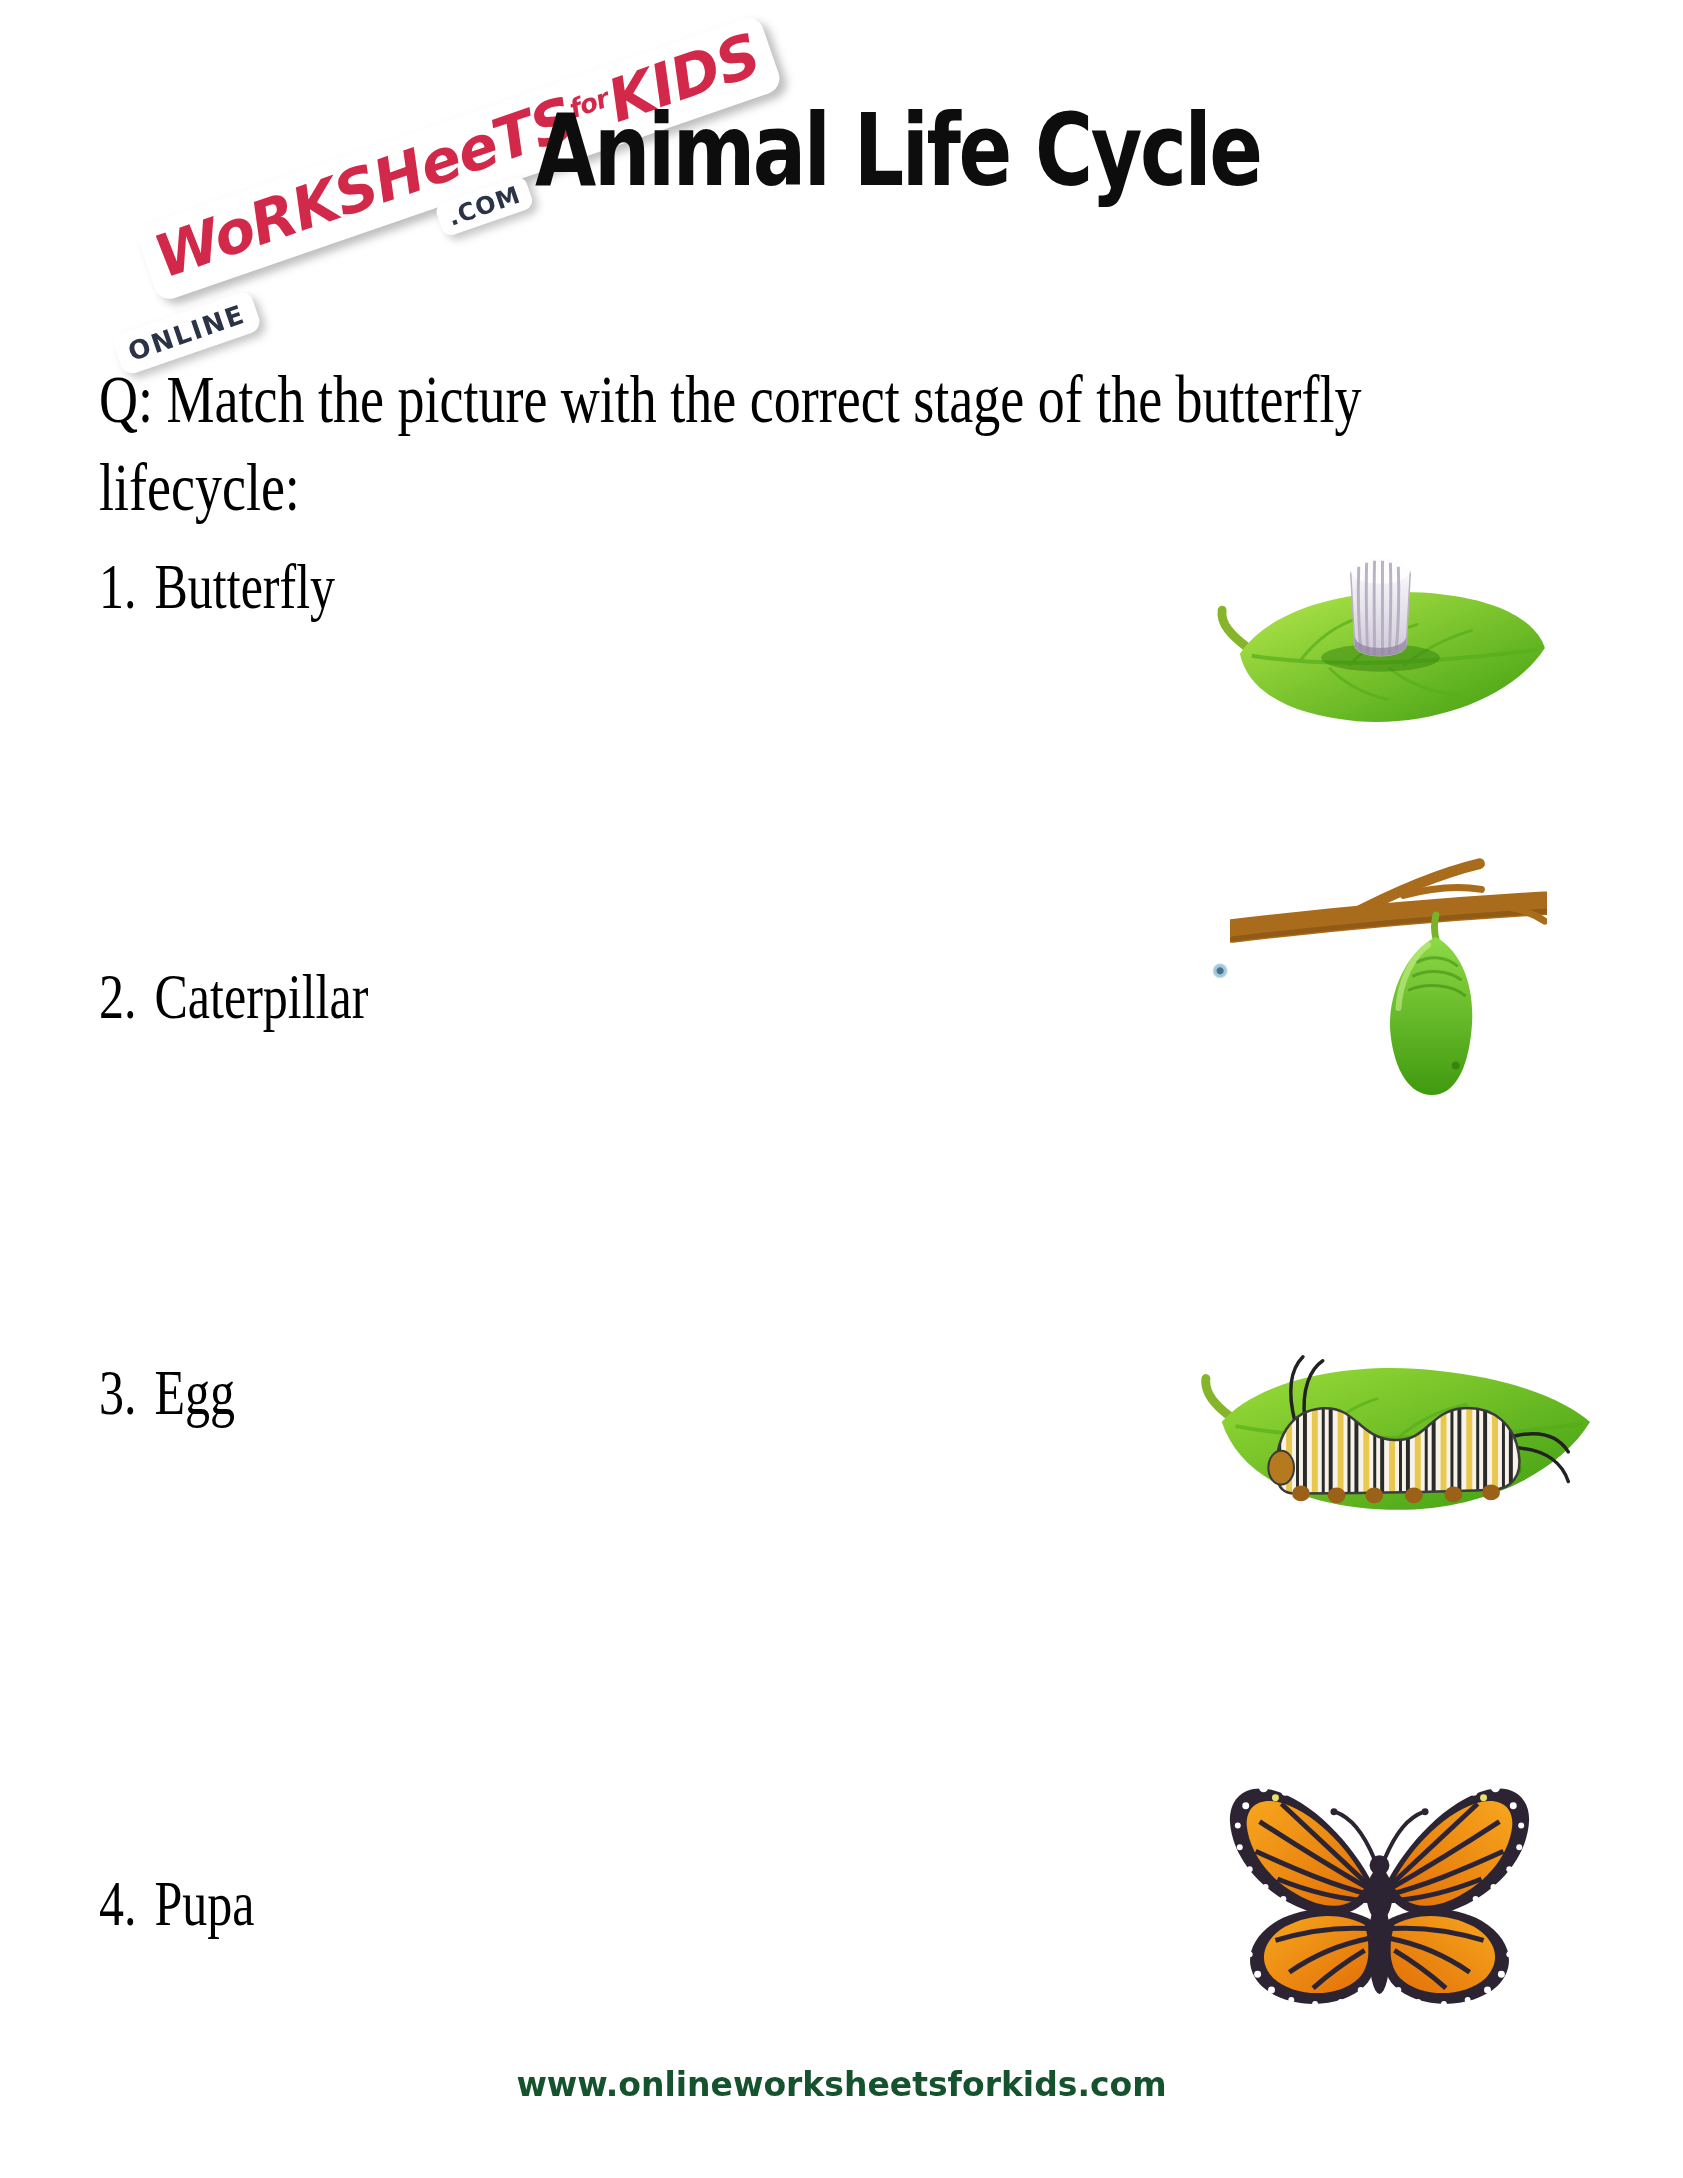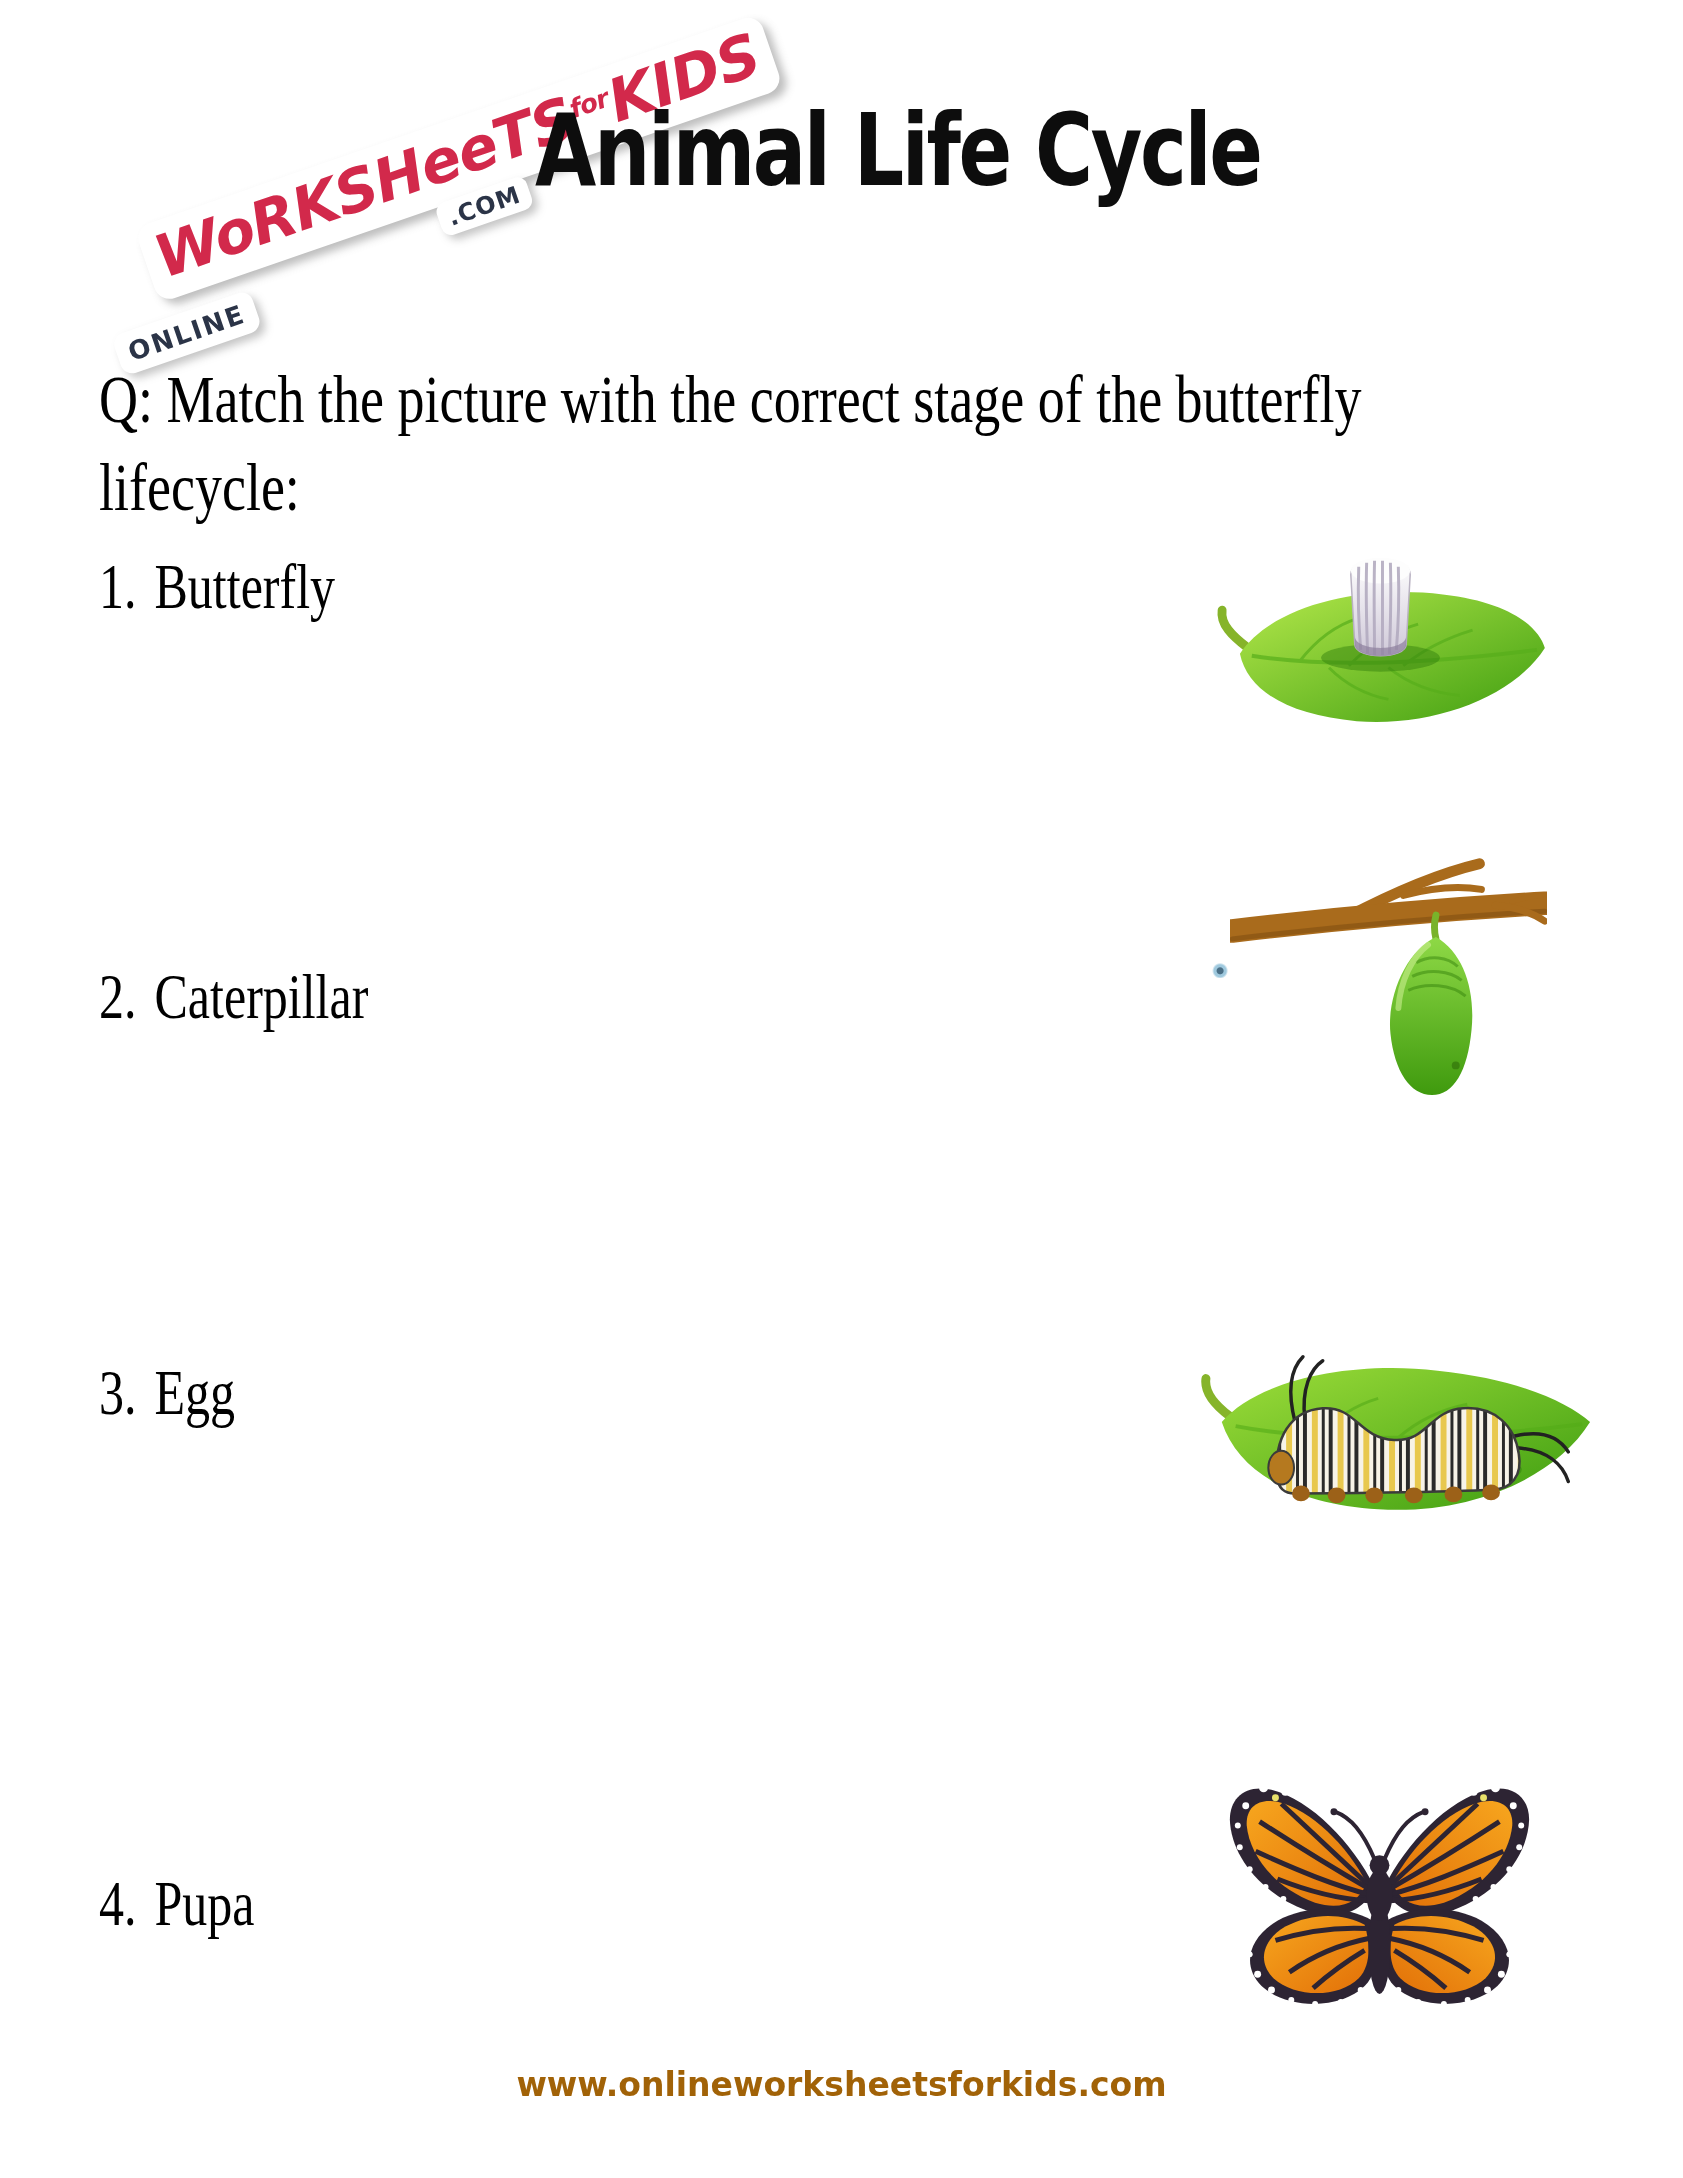--- a/index.html
+++ b/index.html
@@ -47,21 +47,21 @@
   .pic-egg{left:1210px;top:537px;width:342px;height:198px;}
   .pic-pupa{left:1230px;top:840px;width:317px;height:262px;}
   .pic-cat{left:1200px;top:1319px;width:396px;height:228px;}
   .pic-bfly{left:1216px;top:1760px;width:327px;height:248px;}
   .stray{position:absolute;left:1212px;top:962px;width:18px;height:16px;
         background:radial-gradient(circle at 45% 55%, #4a6f86 0 3px, #9fc9de 4px 6px, rgba(255,255,255,0) 8px);}
 
   
   .footer{position:absolute;left:0;top:2065px;width:100%;text-align:center;
         font-family:"DejaVu Sans",sans-serif;font-weight:bold;font-size:33px;
-        letter-spacing:0px;color:#a16207;}
+        letter-spacing:0px;color:#14532d;}
 </style>
 </head>
 <body>
 
 <div class="page">
 
   <div class="logo">
     <div class="logo-online">ONLINE</div>
     <div class="logo-main"><span>WoRKSHeeTS</span><small>for</small><span>KIDS</span></div>
     <div class="logo-com">.COM</div>

